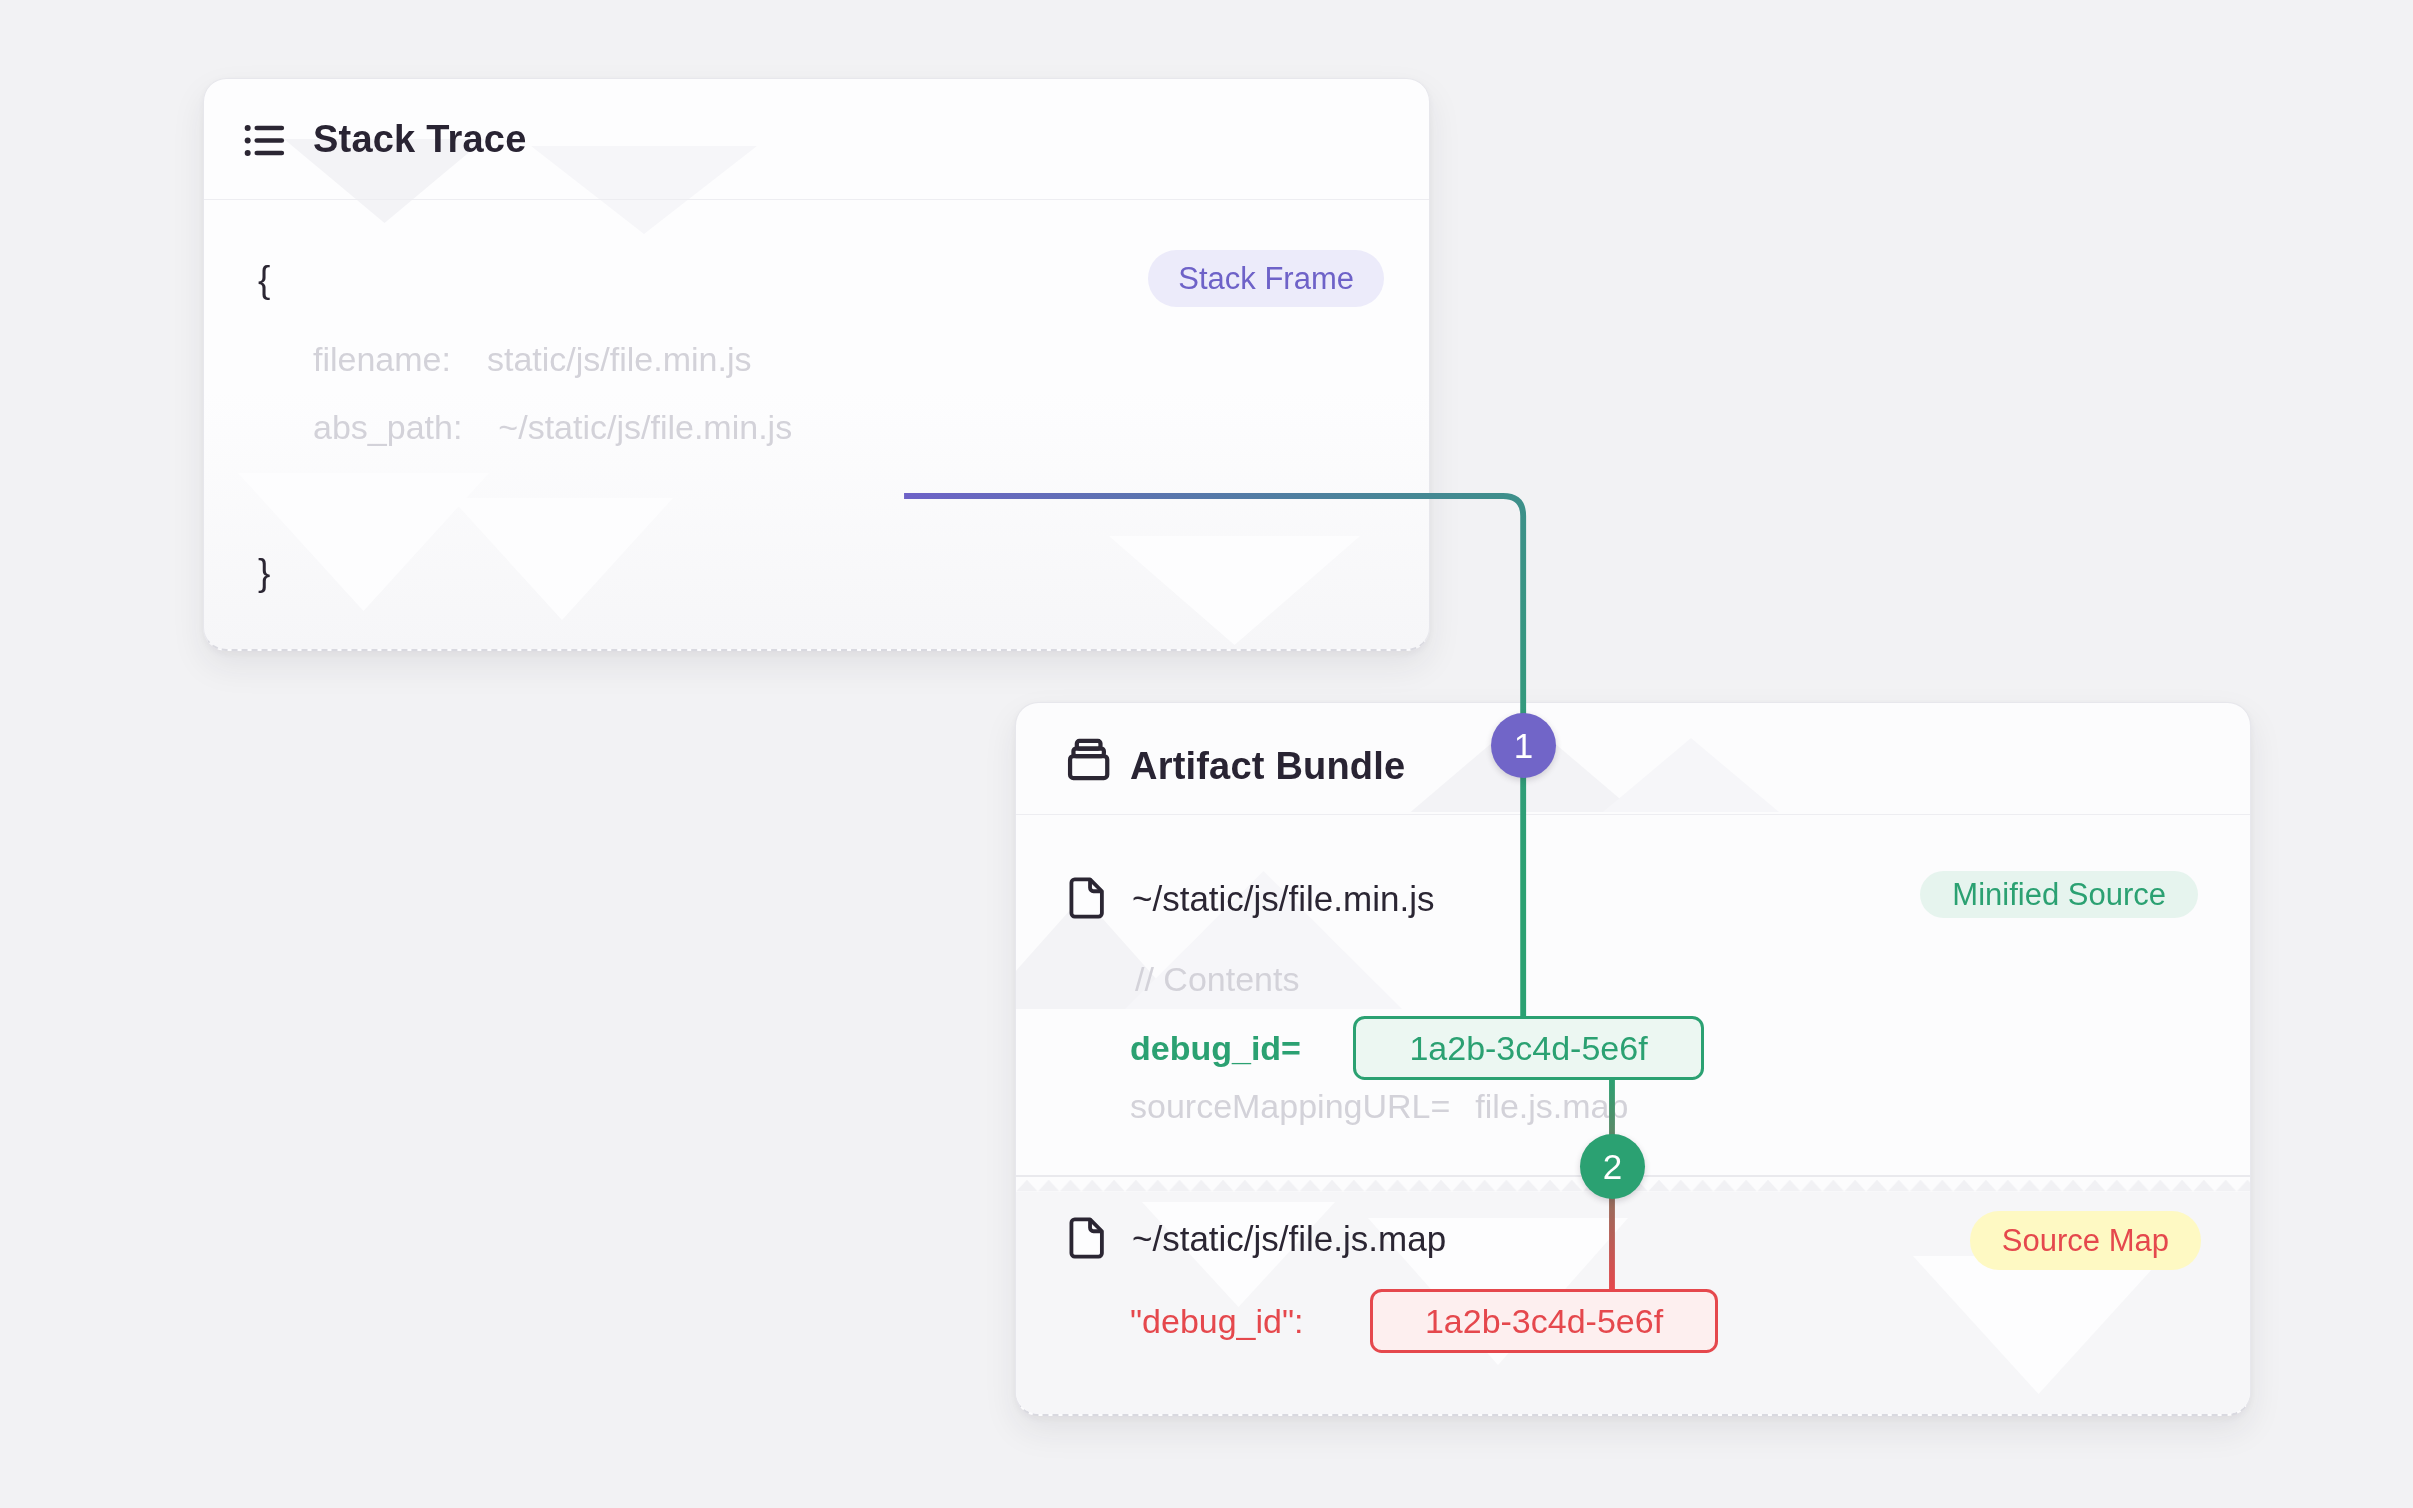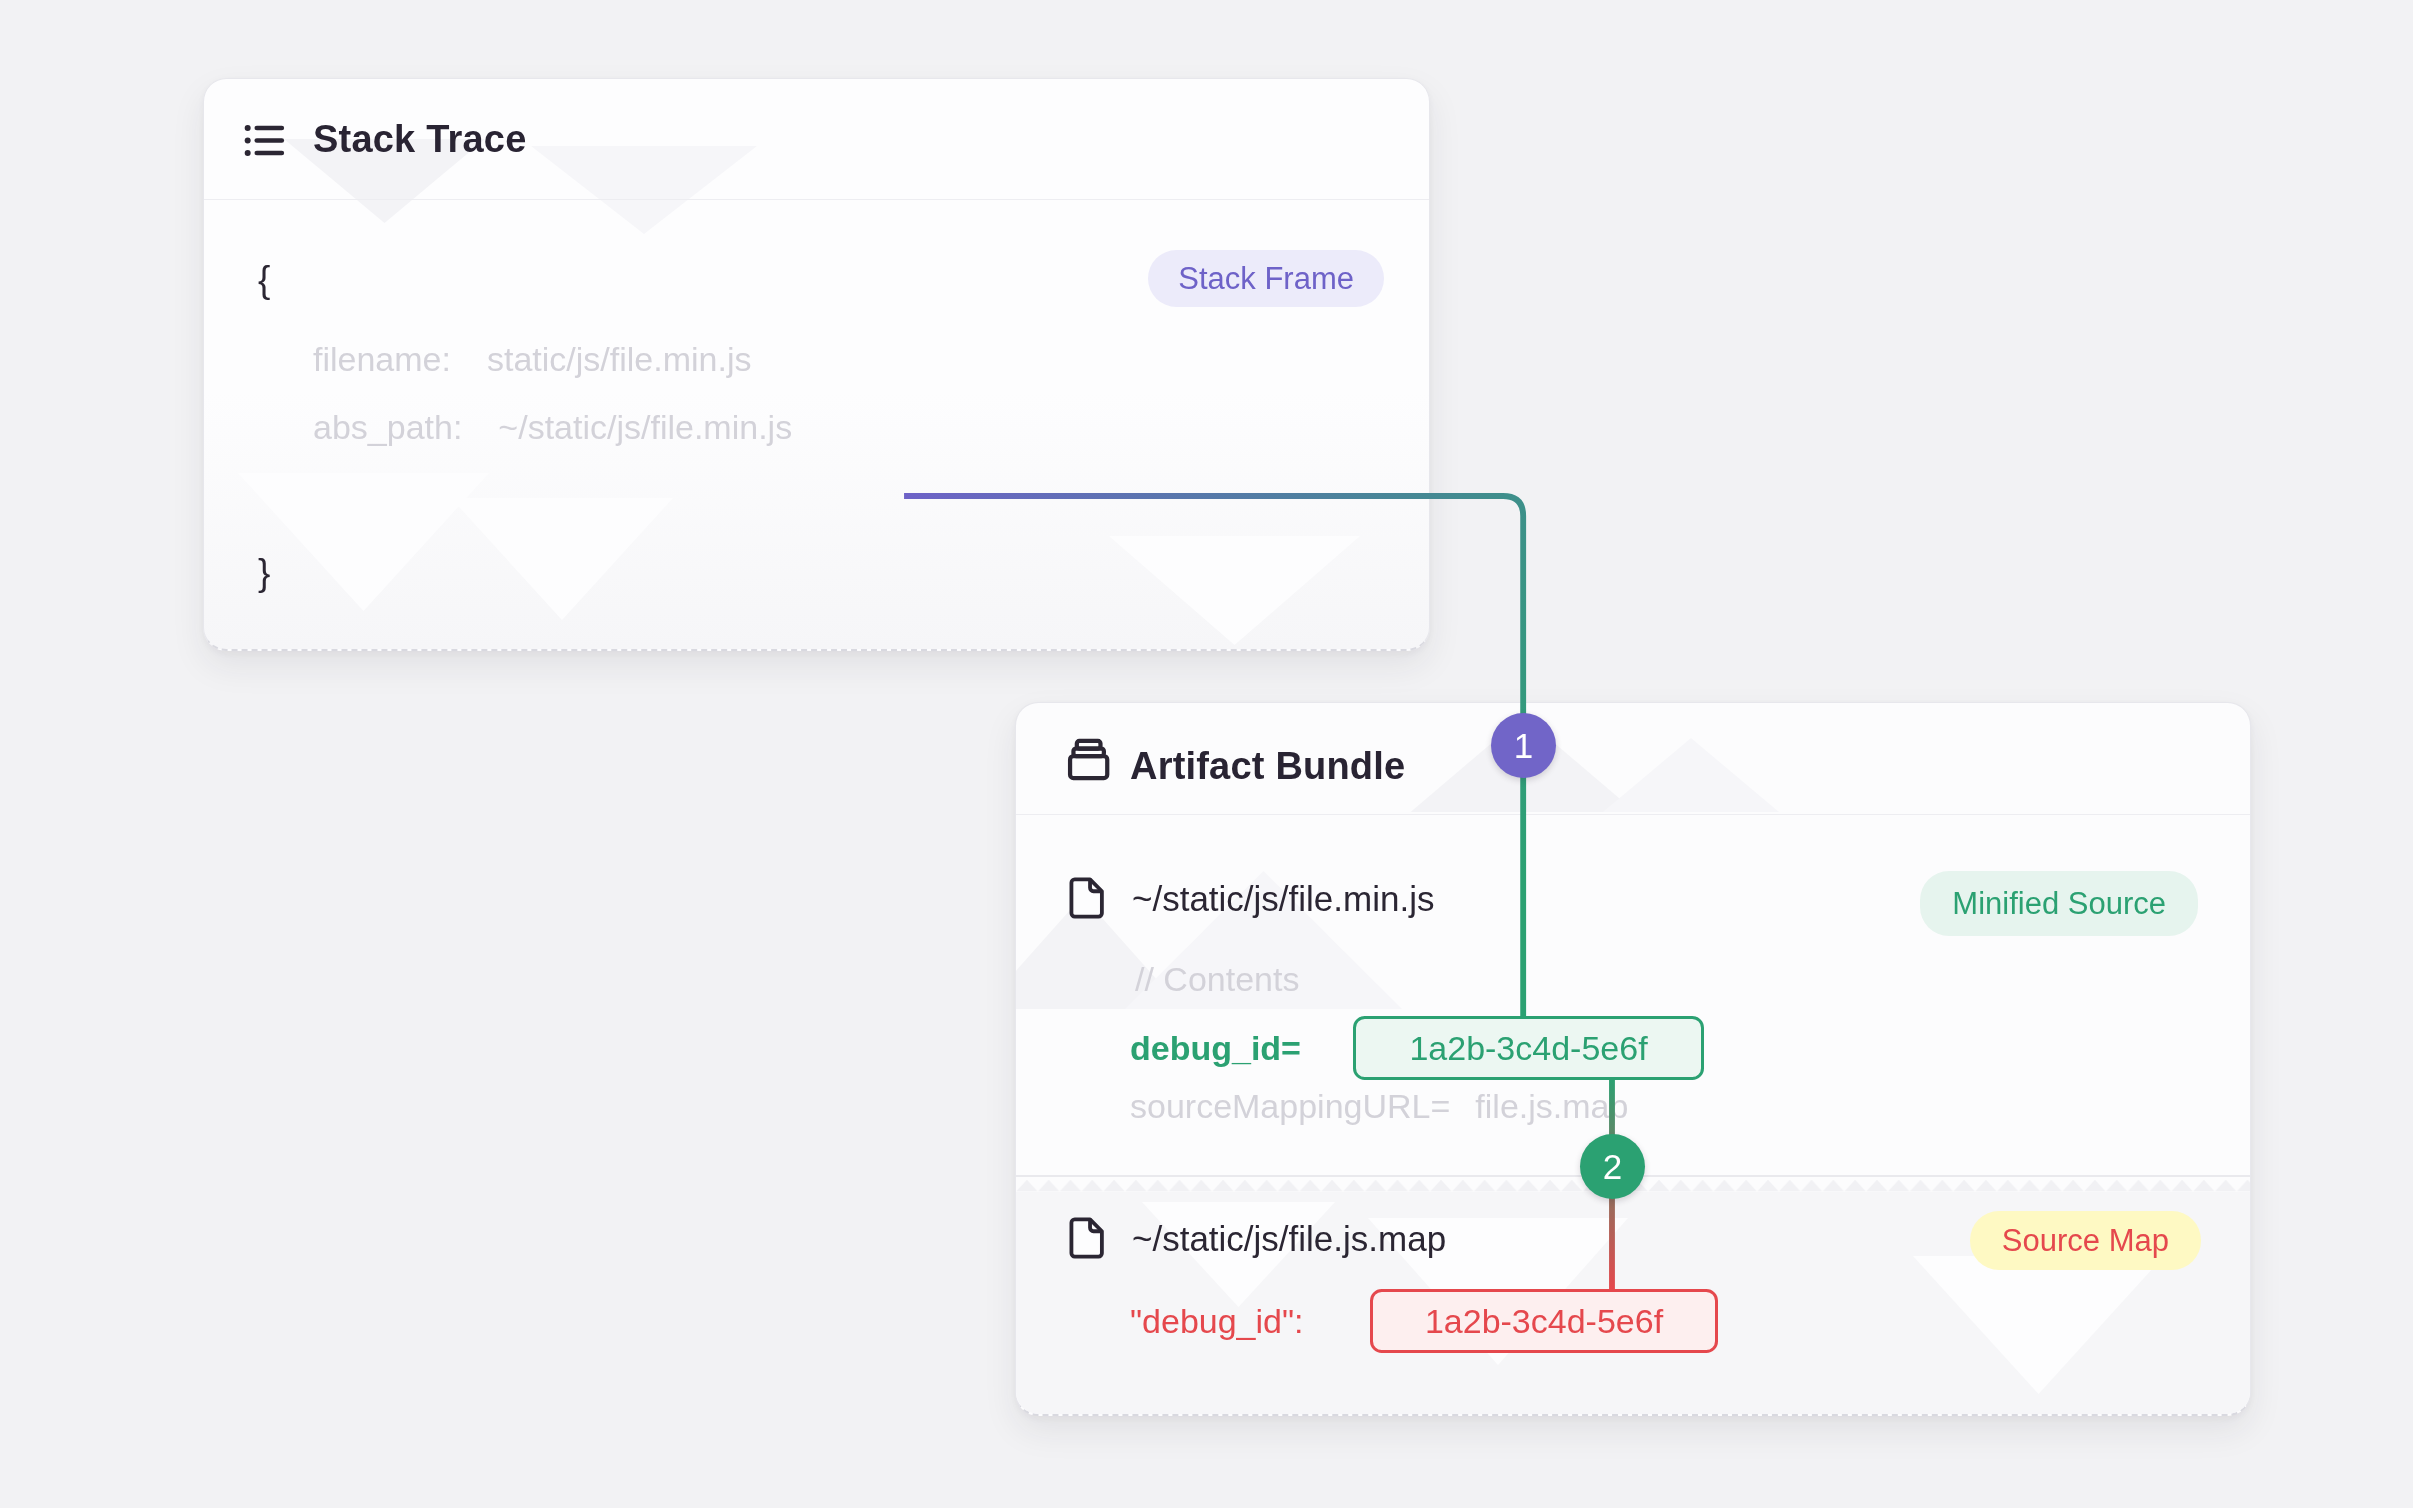--- a/index.html
+++ b/index.html
@@ -140,21 +140,21 @@
 
   <svg class="hdr-icon" style="left:52px;top:173px;" width="39" height="44" viewBox="0 0 46 52">
     <g fill="#fdfdfe" stroke="#2b2633" stroke-width="4.5" stroke-linejoin="round">
       <path d="M8 4 h18 l14 14 v26 a4 4 0 0 1 -4 4 h-28 a4 4 0 0 1 -4 -4 v-36 a4 4 0 0 1 4 -4 z"></path>
       <path d="M26 4 v10 a4 4 0 0 0 4 4 h10" fill="none"></path>
     </g>
   </svg>
   <div class="row" style="left:116px;top:172px;height:47px;font-size:35px;">
     <span class="dark">~/static/js/file.min.js</span>
   </div>
-  <div class="badge mint" style="right:52px;top:168px;height:65px;padding:0 32px;">Minified Source</div>
+  <div class="badge mint" style="right:52px;top:168px;height:47px;padding:0 32px;">Minified Source</div>
 
   <div class="row code" style="left:119px;top:253px;height:47px;">
     <span class="muted">// Contents</span>
   </div>
 
   <div class="row code" style="left:114px;top:313px;height:64px;">
     <span class="green" style="font-weight:700;">debug_id=</span>
   </div>
   <div class="value-box green-box" style="left:337px;top:313px;width:351px;height:64px;">1a2b-3c4d-5e6f</div>
 

